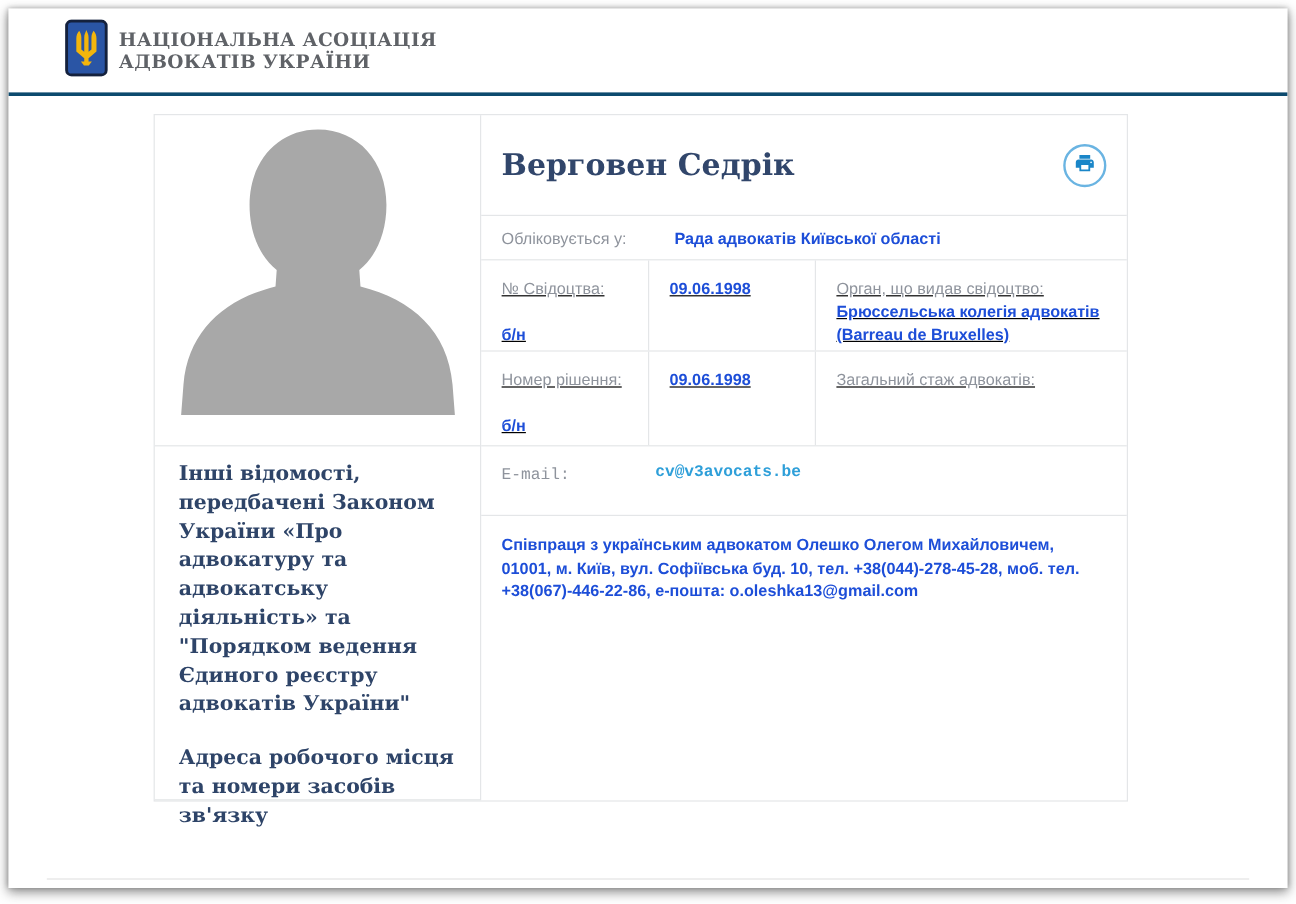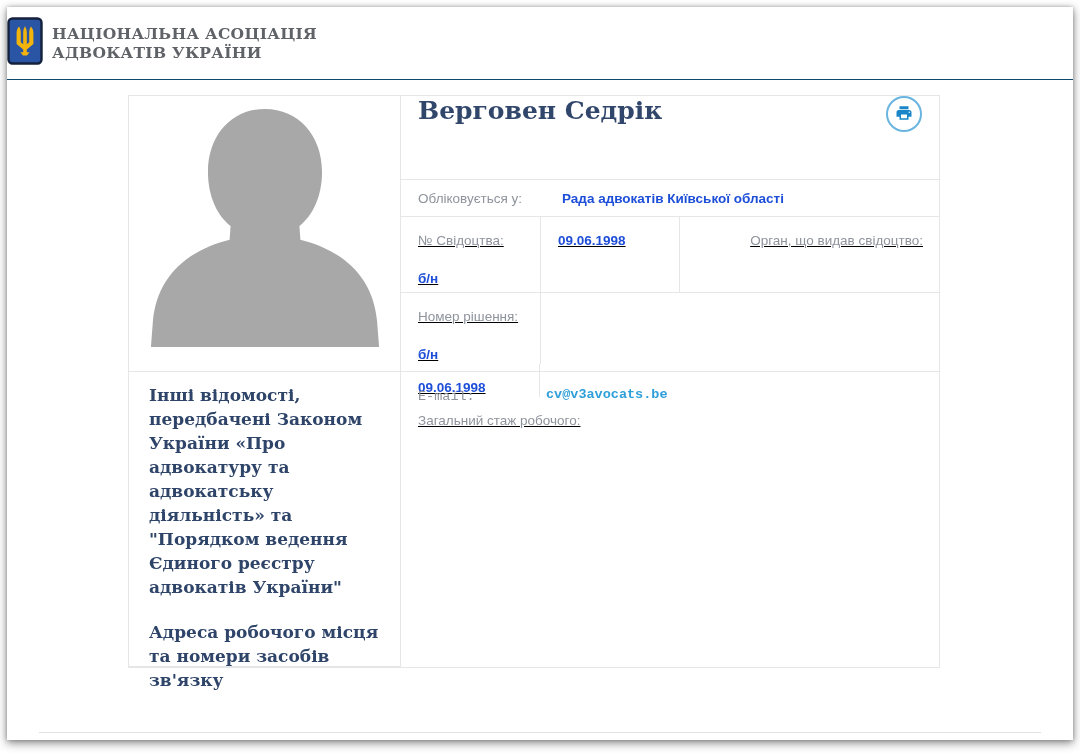--- a/index.html
+++ b/index.html
@@ -3,43 +3,43 @@
 <meta charset="utf-8">
 <style>
   * { margin:0; padding:0; box-sizing:border-box; }
   html,body { width:1080px; height:753px; background:#fff; font-family:"Liberation Sans", sans-serif; }
   .page {
     position:absolute; left:7px; top:7px; width:1066px; height:733px;
     background:#fff; box-shadow:0 3px 9px rgba(40,40,40,.55), 0 0 4px rgba(0,0,0,.25);
     overflow:hidden;
   }
   
-  .site-header { height:73px; border-bottom:1px solid #0c4a6e; display:flex; align-items:center; }
+  .site-header { height:73px; border-bottom:3px solid #0c4a6e; display:flex; align-items:center; padding-left:47px; }
   .logo { display:flex; align-items:center; gap:9px; text-decoration:none; cursor:pointer; }
   .logo-text { font-family:"DejaVu Serif", serif; font-weight:700; color:#5f6267; font-size:15.5px; line-height:19px; letter-spacing:.3px; }
   
   .card { width:812px; margin:15px 0 0 121px; border:1px solid #e4e6e8; display:flex; background:#fff; }
   .left-col { width:272px; border-right:1px solid #e4e6e8; display:flex; flex-direction:column; }
   .right-col { flex:1; display:flex; flex-direction:column; }
   .photo-cell { height:276px; border-bottom:1px solid #e4e6e8; display:flex; align-items:flex-end; justify-content:center; padding-bottom:20px; }
   .left-head { font-family:"DejaVu Serif", serif; font-weight:700; color:#2e4468; font-size:17px; line-height:24px; padding:11px 18px 10px 20px; }
   .left-head.address { height:58px; border-bottom:1px solid #e4e6e8; }
   .left-head.other { flex:1; }
   .row { border-bottom:1px solid #e4e6e8; }
   .row:last-child { border-bottom:none; }
-  .name-row { height:84px; display:flex; align-items:flex-start; padding:0 17px; }
+  .name-row { height:84px; display:flex; align-items:center; padding:0 17px; }
   .profile-name { font-family:"DejaVu Serif", serif; font-weight:600; color:#31466b; font-size:25px; flex:1; }
   .print-btn { width:36px; height:36px; border-radius:50%; border:2px solid #6ab4e2; background:#fff; display:flex; align-items:center; justify-content:center; cursor:pointer; }
   .account-row { height:37px; display:flex; align-items:center; padding-left:17px;gap:16px; }
   .inline-label { width:128px; flex:0 0 128px; }
   .lbl { color:#8e939c; font-size:13.5px; line-height:19px; }
   .val { color:#1d4ed8; font-size:13.5px; font-weight:700; line-height:19px; }
   .cells-row { display:flex;text-decoration:underline; }
   .cells-row.r1 { height:76px; }
-  .cells-row.r2 { height:79px;flex-direction:column; }
+  .cells-row.r2 { height:79px; }
   .cell { padding:14px 16px 0 17px; }
   .cell.c1 { width:140px; }
   .cell.c2 { width:139px; }
   .cell.c3 { flex:1; }
   .cell .lbl.tall { display:block; min-height:38px; }
   .email-row { height:58px; display:flex; align-items:flex-start; padding:15px 0 0 17px;font-family:Liberation Mono, monospace; }
   .email-link { color:#2e9fd9; font-size:13.5px; font-weight:700; text-decoration:none; cursor:pointer; }
   .info-row { min-height:110px; padding:14px 20px 0 17px; }
   .info-row .val { line-height:19.5px; }
   
@@ -101,43 +101,47 @@
 
         <div class="row cells-row r1">
           <div class="cell c1" style="border-right:1px solid #e4e6e8;">
             <span class="lbl tall">№ Свідоцтва:</span>
             <span class="val">б/н</span>
           </div>
           <div class="cell c2" style="border-right:1px solid #e4e6e8;">
             <span class="val">09.06.1998</span>
           </div>
           <div class="cell c3">
-            <span class="lbl" style="display:block;text-align:right;">Орган, що видав свідоцтво:</span>
+            <span class="lbl" style="display:block;">Орган, що видав свідоцтво:</span>
+            <span class="val">Брюссельська колегія адвокатів (Barreau de Bruxelles)</span>
           </div>
         </div>
 
         <div class="row cells-row r2">
           <div class="cell c1" style="border-right:1px solid #e4e6e8;">
             <span class="lbl tall">Номер рішення:</span>
             <span class="val">б/н</span>
           </div>
           <div class="cell c2" style="border-right:1px solid #e4e6e8;">
             <span class="val">09.06.1998</span>
           </div>
           <div class="cell c3">
-            <span class="lbl" style="display:block;">Загальний стаж робочого:</span>
+            <span class="lbl" style="display:block;">Загальний стаж адвокатів:</span>
             <span class="val"></span>
           </div>
         </div>
 
         <div class="row email-row">
           <span class="lbl inline-label">E-mail:</span>
           <a class="email-link">cv@v3avocats.be</a>
         </div>
 
+        <div class="row info-row">
+          <span class="val">Співпраця з українським адвокатом Олешко Олегом Михайловичем, 01001, м. Київ, вул. Софіївська буд. 10, тел. +38(044)-278-45-28, моб. тел. +38(067)-446-22-86, е-пошта: o.oleshka13@gmail.com</span>
+        </div>
 
       </div>
     </div>
   </main>
 
   <hr class="footer-sep">
   <footer class="footer">
     
     
   </footer>

